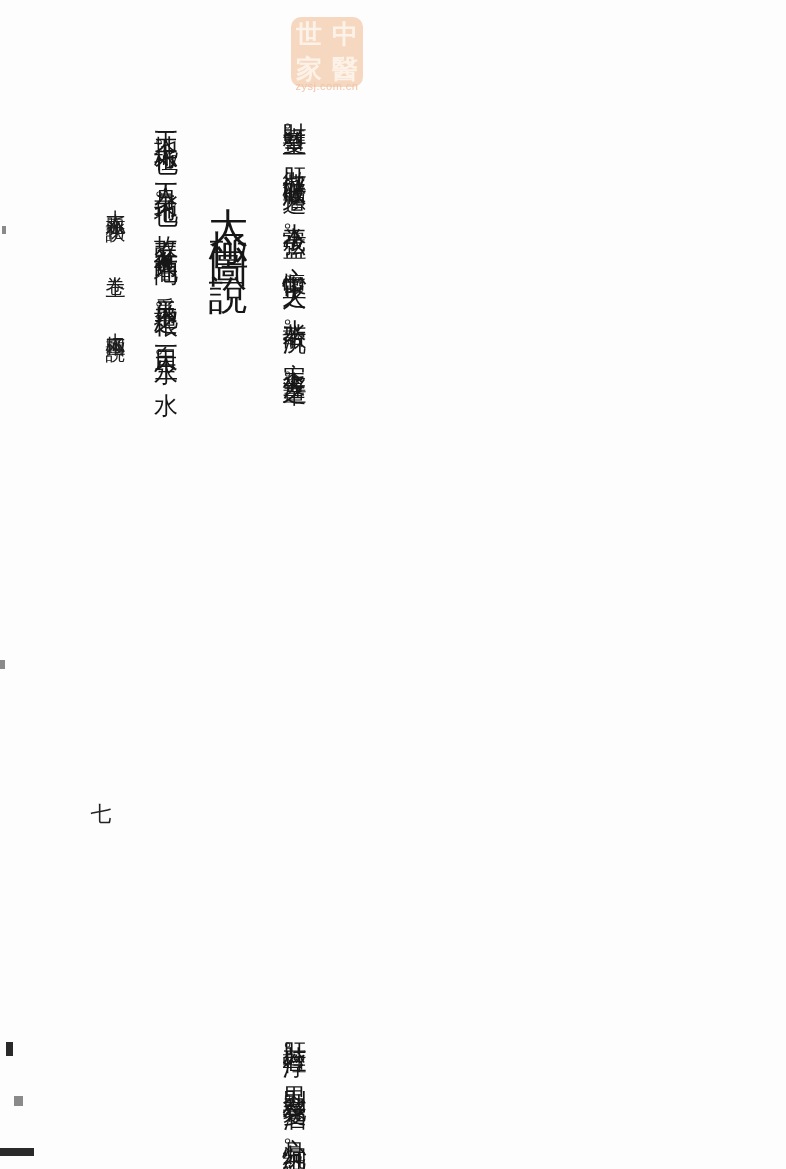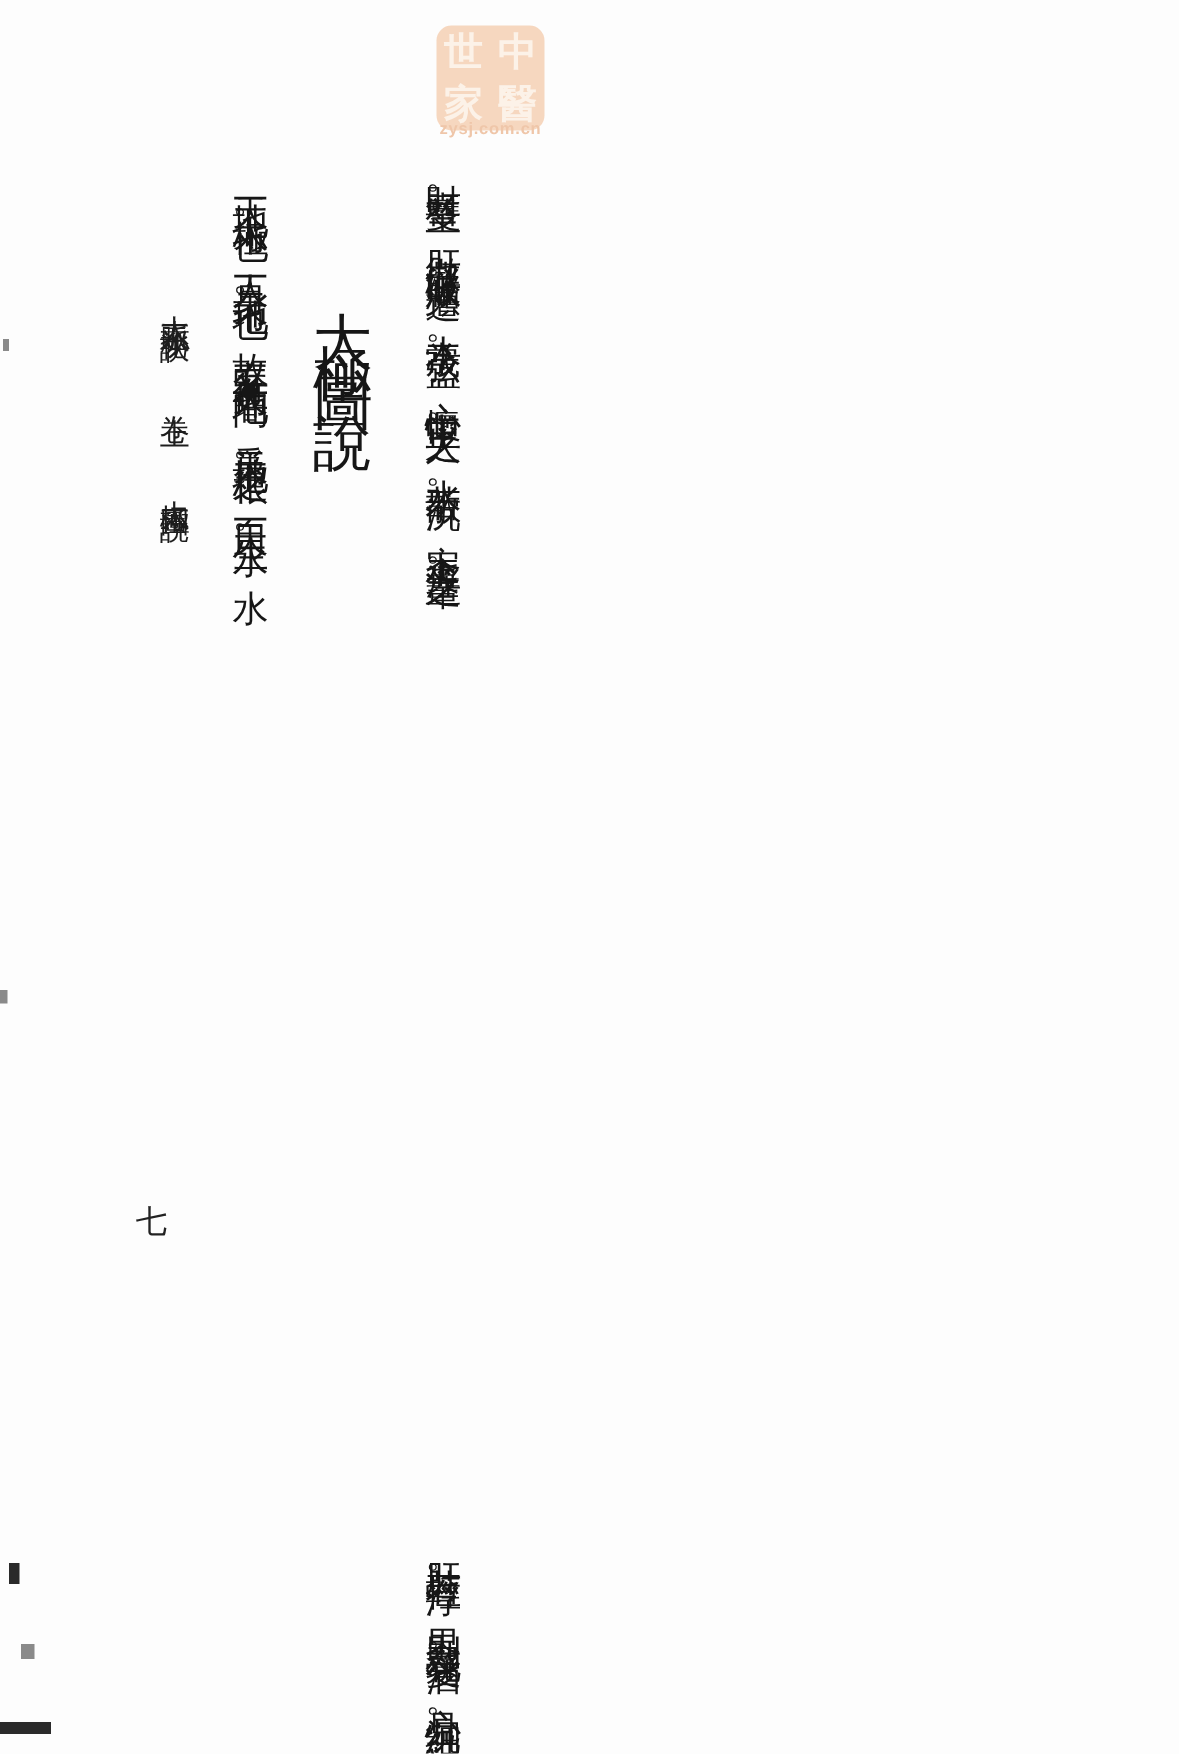--- a/index.html
+++ b/index.html
@@ -46,21 +46,21 @@
   #wm-seal{
     position:absolute;left:291px;top:17px;width:72px;height:70px;
     background:#f6d7bf;border-radius:10px;
     display:grid;grid-template-columns:1fr 1fr;grid-template-rows:1fr 1fr;
     align-items:center;justify-items:center;
     color:#fcf2e8;font-size:26px;font-weight:bold;line-height:1;
     font-family:"Liberation Serif","DejaVu Serif",serif;
   }
   #wm-url{
     position:absolute;left:286px;top:80px;width:82px;
-    text-align:center;font-size:11px;font-weight:bold;
+    text-align:center;font-size:11px;font-weight:normal;
     letter-spacing:0.5px;color:#efc6a9;
     font-family:"Liberation Sans","DejaVu Sans",sans-serif;
   }
   
   .speck{position:absolute;background:#2a2a2a;}
   .speck.light{background:#8a8a8a;}
 </style>
 </head>
 <body>
 

